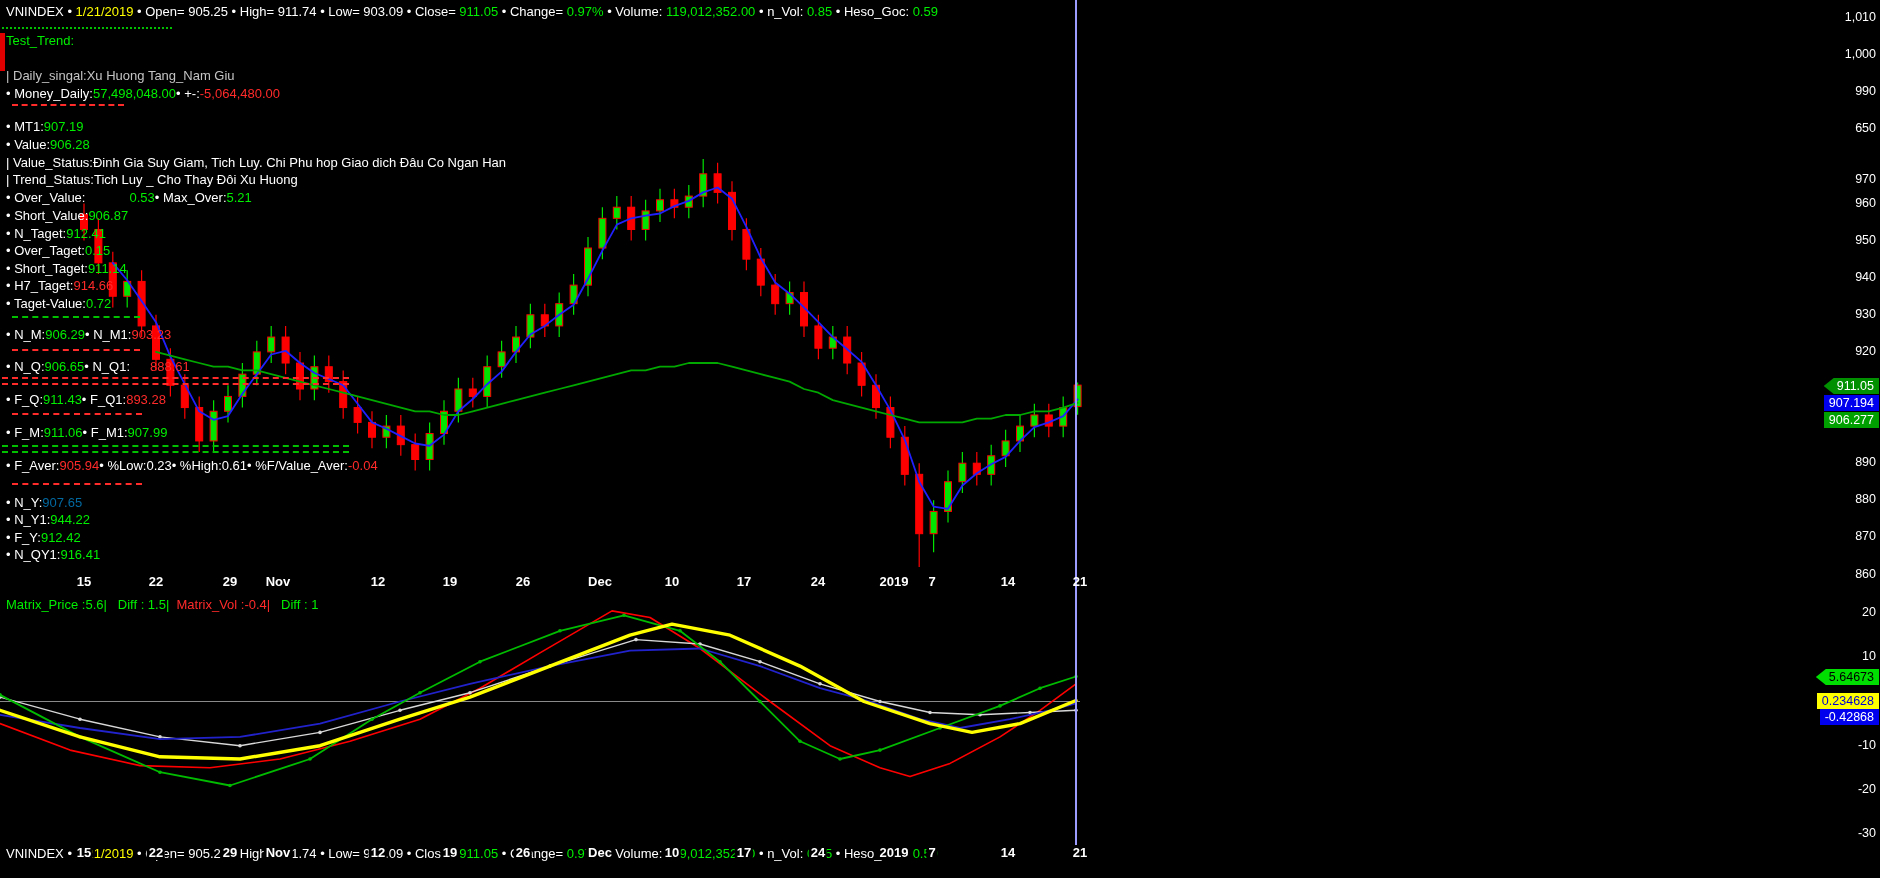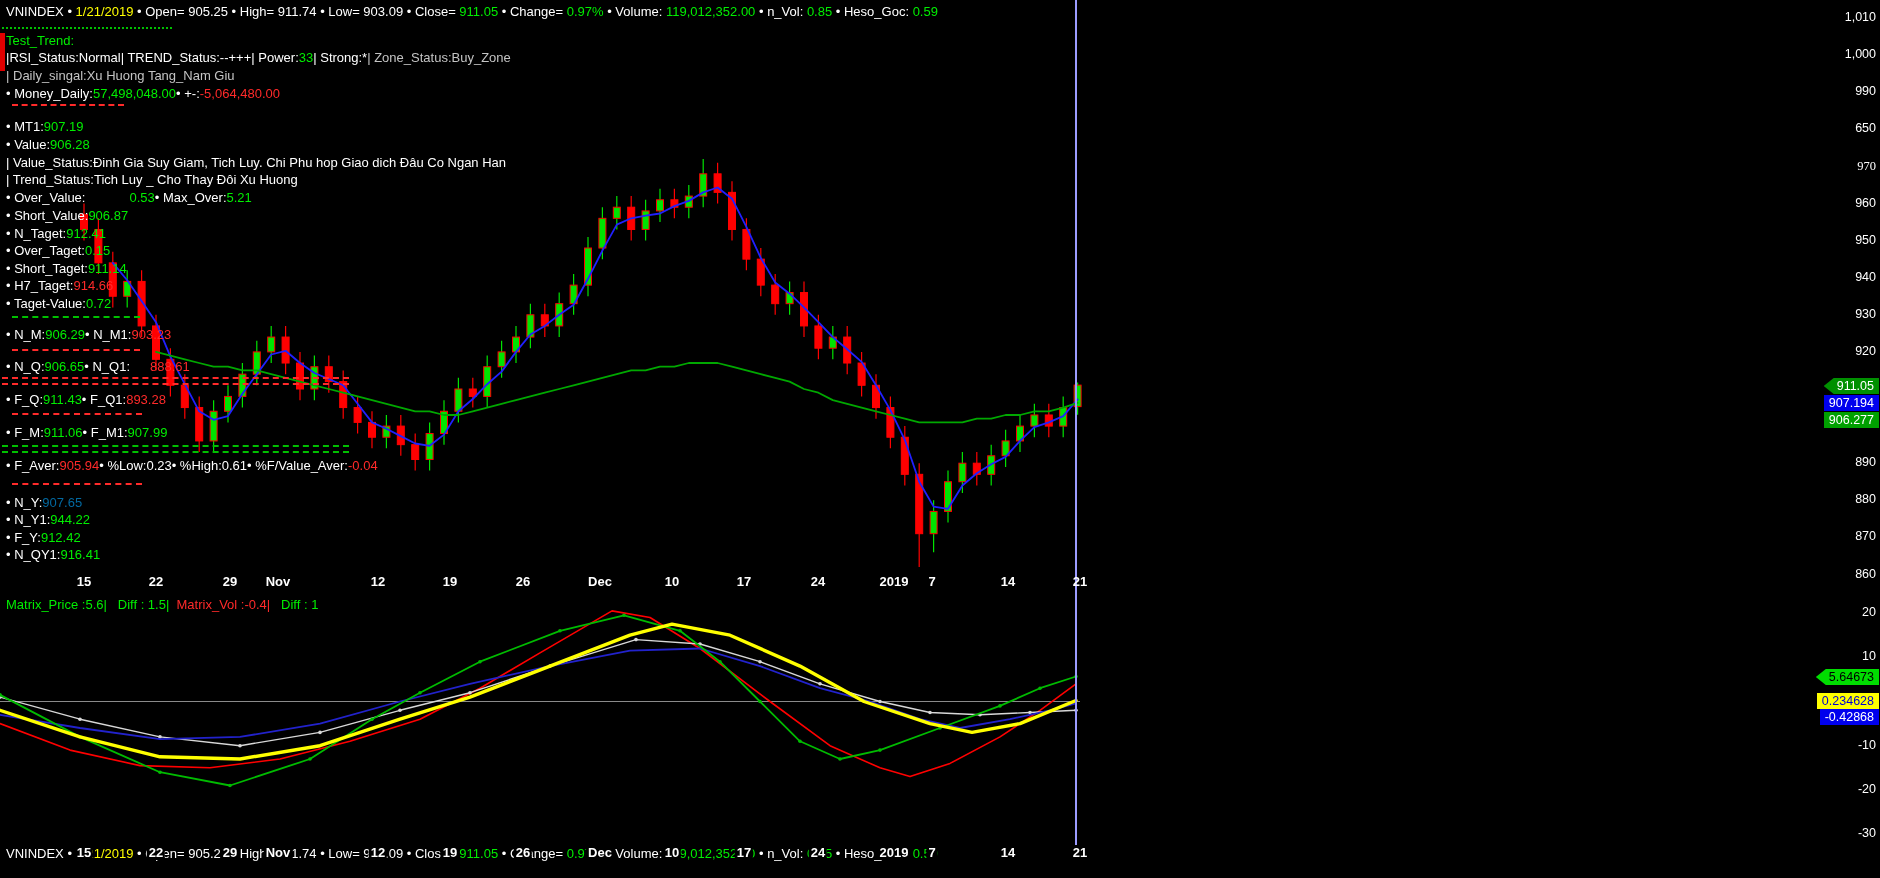--- a/index.html
+++ b/index.html
@@ -216,21 +216,20 @@
       <line x1="1076" y1="0" x2="1076" y2="845" stroke="#9c9cff" stroke-width="2"></line>
     </svg>
 
   <div class="layer" id="header-line">
       <div class="rl" style="top: 4px;"><span style="color: rgb(255, 255, 255);">VNINDEX</span><span style="color: rgb(255, 255, 255);"> • </span><span style="color: rgb(255, 255, 0);">1/21/2019</span><span style="color: rgb(255, 255, 255);"> • </span><span style="color: rgb(255, 255, 255);">Open= </span><span style="color: rgb(255, 255, 255);">905.25</span><span style="color: rgb(255, 255, 255);"> • </span><span style="color: rgb(255, 255, 255);">High= </span><span style="color: rgb(255, 255, 255);">911.74</span><span style="color: rgb(255, 255, 255);"> • </span><span style="color: rgb(255, 255, 255);">Low= </span><span style="color: rgb(255, 255, 255);">903.09</span><span style="color: rgb(255, 255, 255);"> • </span><span style="color: rgb(255, 255, 255);">Close= </span><span style="color: rgb(0, 238, 0);">911.05</span><span style="color: rgb(255, 255, 255);"> • </span><span style="color: rgb(255, 255, 255);">Change= </span><span style="color: rgb(0, 238, 0);">0.97%</span><span style="color: rgb(255, 255, 255);"> • </span><span style="color: rgb(255, 255, 255);">Volume: </span><span style="color: rgb(0, 238, 0);">119,012,352.00</span><span style="color: rgb(255, 255, 255);"> • </span><span style="color: rgb(255, 255, 255);">n_Vol: </span><span style="color: rgb(0, 238, 0);">0.85</span><span style="color: rgb(255, 255, 255);"> • </span><span style="color: rgb(255, 255, 255);">Heso_Goc: </span><span style="color: rgb(0, 238, 0);">0.59</span></div>
     </div>
   <div id="left-red-bar"></div>
   <div class="layer" id="overlay">
       <div class="sep dot" style="top: 27px; left: 2px; width: 170px; border-top-color: rgb(0, 192, 0);"></div>
       <div class="rl" style="top: 33px;"><span style="color: rgb(0, 238, 0);">Test_Trend:</span></div>
-      <div class="rl" style="top: 50px;"><span style="color: rgb(255, 255, 255);">|RSI_Status:Normal| TREND_Status:--+++| Power:</span><span style="color: rgb(0, 238, 0);">33</span><span style="color: rgb(255, 255, 255);">| Strong:*</span><span style="color: rgb(196, 196, 196);">| Zone_Status:Buy_Zone</span></div>
       <div class="rl" style="top: 68px;"><span style="color: rgb(196, 196, 196);">| Daily_singal:Xu Huong Tang_Nam Giu</span></div>
       <div class="rl" style="top: 86px;"><span style="color: rgb(255, 255, 255);">• Money_Daily:</span><span style="color: rgb(0, 238, 0);">57,498,048.00</span><span style="color: rgb(255, 255, 255);">• +-:</span><span style="color: rgb(255, 42, 42);">-5,064,480.00</span></div>
       <div class="sep" style="top: 104px; left: 12px; width: 112px; border-top-color: rgb(255, 42, 42);"></div>
       <div class="rl" style="top: 119px;"><span style="color: rgb(255, 255, 255);">• MT1:</span><span style="color: rgb(0, 238, 0);">907.19</span></div>
       <div class="rl" style="top: 137px;"><span style="color: rgb(255, 255, 255);">• Value:</span><span style="color: rgb(0, 238, 0);">906.28</span></div>
       <div class="rl" style="top: 155px;"><span style="color: rgb(255, 255, 255);">| Value_Status:Đinh Gia Suy Giam, Tich Luy. Chi Phu hop Giao dich Đâu Co Ngan Han</span></div>
       <div class="rl" style="top: 172px;"><span style="color: rgb(255, 255, 255); margin-top: 44px;">| Trend_Status:Tich Luy _ Cho Thay Đôi Xu Huong</span></div>
       <div class="rl" style="top: 190px;"><span style="color: rgb(255, 255, 255);">• Over_Value:</span><span style="color: rgb(0, 238, 0); padding-left: 44px;">0.53</span><span style="color: rgb(255, 255, 255);">• Max_Over:</span><span style="color: rgb(0, 238, 0);">5.21</span></div>
       <div class="rl" style="top: 208px;"><span style="color: rgb(255, 255, 255);">• Short_Value:</span><span style="color: rgb(0, 238, 0);">906.87</span></div>
       <div class="rl" style="top: 226px;"><span style="color: rgb(255, 255, 255);">• N_Taget:</span><span style="color: rgb(0, 238, 0);">912.41</span></div>
@@ -252,21 +251,21 @@
       <div class="rl" style="top: 495px;"><span style="color: rgb(255, 255, 255);">• N_Y:</span><span style="color: #0369a1;">907.65</span></div>
       <div class="rl" style="top: 512px;"><span style="color: rgb(255, 255, 255);">• N_Y1:</span><span style="color: rgb(0, 238, 0);">944.22</span></div>
       <div class="rl" style="top: 530px;"><span style="color: rgb(255, 255, 255);">• F_Y:</span><span style="color: rgb(0, 238, 0);">912.42</span></div>
       <div class="rl" style="top: 547px;"><span style="color: rgb(255, 255, 255);">• N_QY1:</span><span style="color: rgb(0, 238, 0);">916.41</span></div>
     </div>
   <div class="layer" id="upper-axis">
       <div class="tick" style="top: 10px;">1,010</div>
       <div class="tick" style="top: 47.1px;">1,000</div>
       <div class="tick" style="top: 84.2px;">990</div>
       <div class="tick" style="top: 121.3px;">650</div>
-      <div class="tick" style="top: 159px; font-family: Liberation Serif, serif;">970</div>
+      <div class="tick" style="top: 172px;">970</div>
       <div class="tick" style="top: 195.5px;">960</div>
       <div class="tick" style="top: 232.6px;">950</div>
       <div class="tick" style="top: 269.7px;">940</div>
       <div class="tick" style="top: 306.8px;">930</div>
       <div class="tick" style="top: 343.9px;">920</div>
       <div class="tick" style="top: 455.2px;">890</div>
       <div class="tick" style="top: 492.3px;">880</div>
       <div class="tick" style="top: 529.4px;">870</div>
       <div class="tick" style="top: 566.5px;">860</div>
     </div>

